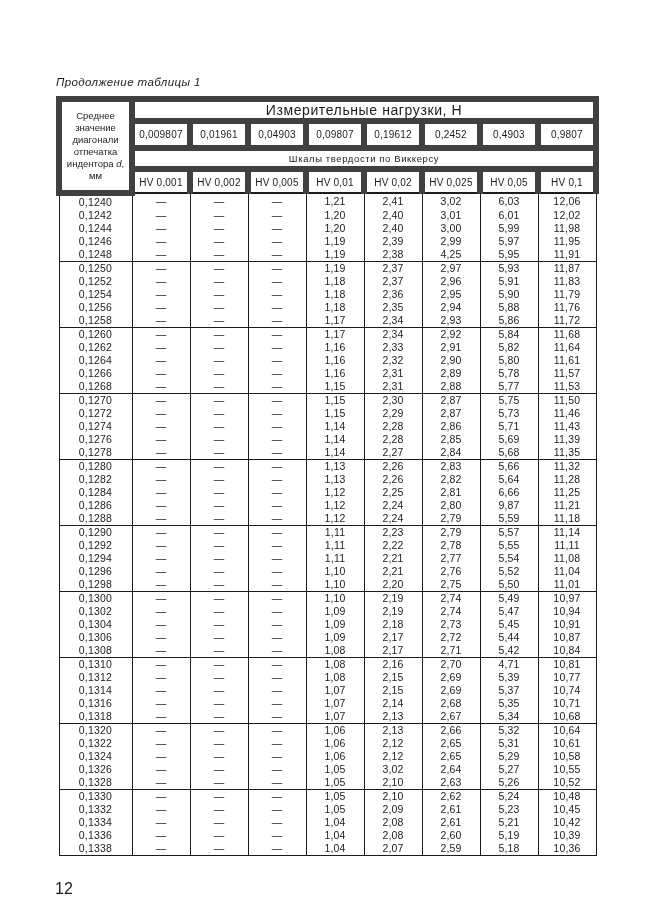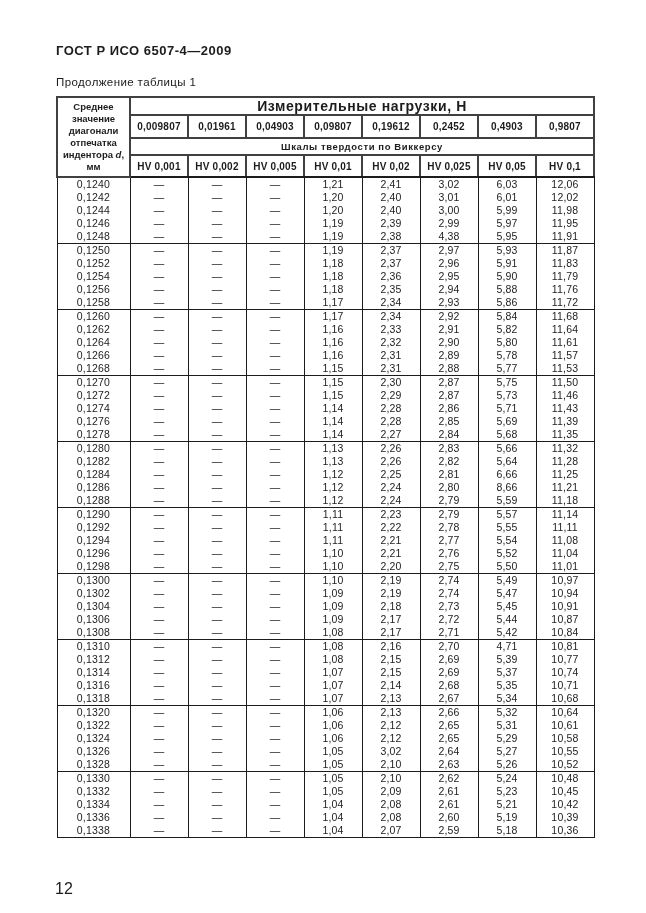--- a/index.html
+++ b/index.html
@@ -23,37 +23,38 @@
     font-size: 13px;
     font-weight: bold;
     letter-spacing: 0.5px;
     white-space: nowrap;
   }
   .caption {
     position: absolute;
     left: 56px;
     top: 76px;
     font-size: 11.5px;
+    font-style: italic;
     letter-spacing: 0.4px;
     white-space: nowrap;
   }
   table.hardness {
     position: absolute;
     left: 56px;
     top: 96px;
     border-collapse: collapse;
     table-layout: fixed;
     border: 1.5px solid #1c1c1c;
   }
   table.hardness col.c-d   { width: 73px; }
   table.hardness col.c-val { width: 58px; }
 
   table.hardness th {
-    border: 2px solid #404040;
-    font-weight: bold;
+    border: 6px solid #404040;
+    font-weight: normal;
     padding: 0;
     text-align: center;
     vertical-align: middle;
   }
   .row-header-cell {
     font-size: 9.5px;
     line-height: 12px;
     padding: 2px 3px;
   }
   .row-header-cell .sym { font-style: italic; }
@@ -84,21 +85,20 @@
     left: 55px;
     top: 880px;
     font-size: 16px;
   }
 </style>
 </head>
 <body>
 
 <div class="page">
 
-  <div class="doc-code">ГОСТ Р ИСО 6507-4—2009</div>
 
   <div class="caption">Продолжение таблицы 1</div>
 
   <table class="hardness">
     <colgroup>
       <col class="c-d">
       <col class="c-val">
         <col class="c-val">
         <col class="c-val">
         <col class="c-val">
@@ -184,21 +184,21 @@
           <td>5,97</td>
           <td>11,95</td>
         </tr>
         <tr>
           <td>0,1248</td>
           <td>—</td>
           <td>—</td>
           <td>—</td>
           <td>1,19</td>
           <td>2,38</td>
-          <td>4,38</td>
+          <td>4,25</td>
           <td>5,95</td>
           <td>11,91</td>
         </tr>
         <tr class="group-start">
           <td>0,1250</td>
           <td>—</td>
           <td>—</td>
           <td>—</td>
           <td>1,19</td>
           <td>2,37</td>
@@ -394,21 +394,21 @@
           <td>11,25</td>
         </tr>
         <tr>
           <td>0,1286</td>
           <td>—</td>
           <td>—</td>
           <td>—</td>
           <td>1,12</td>
           <td>2,24</td>
           <td>2,80</td>
-          <td>8,66</td>
+          <td>9,87</td>
           <td>11,21</td>
         </tr>
         <tr>
           <td>0,1288</td>
           <td>—</td>
           <td>—</td>
           <td>—</td>
           <td>1,12</td>
           <td>2,24</td>
           <td>2,79</td>

